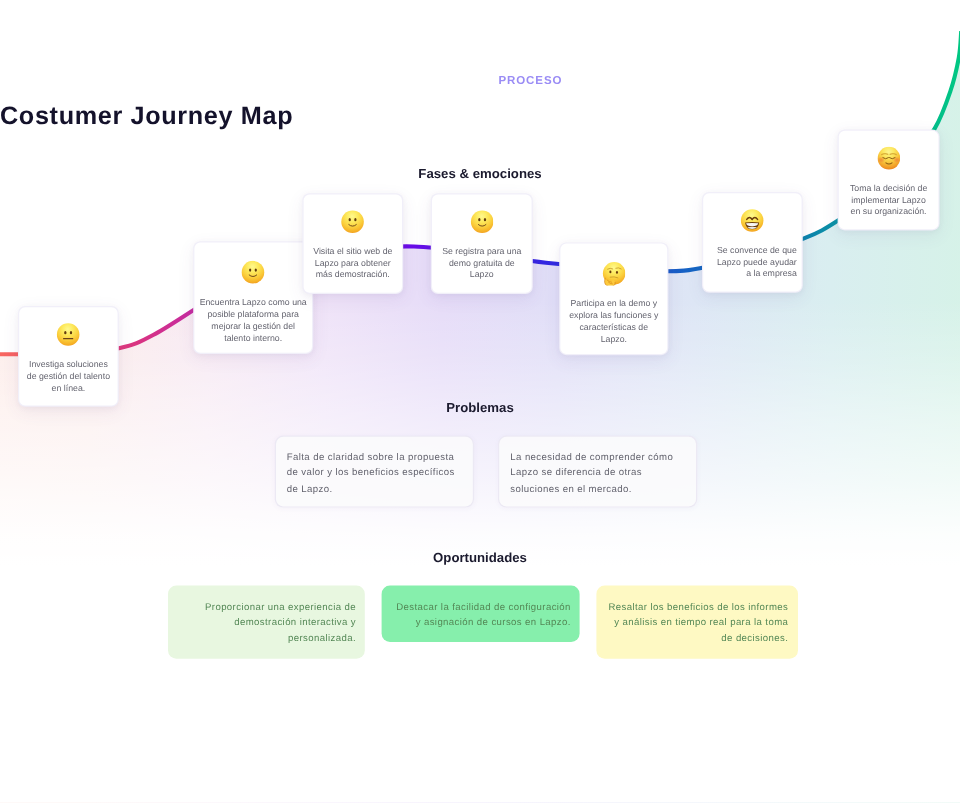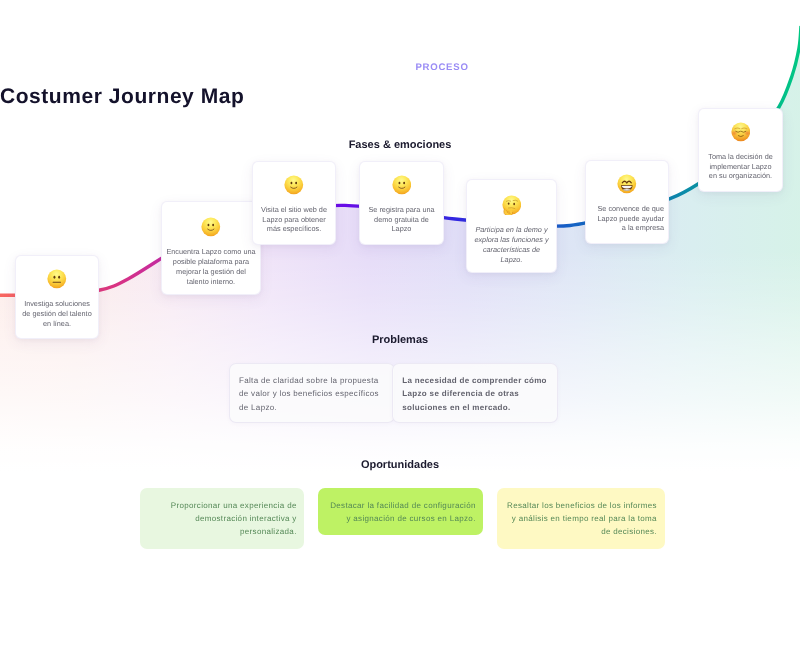--- a/index.html
+++ b/index.html
@@ -154,21 +154,21 @@
             </defs>
             <circle cx="50" cy="50" r="48" fill="url(#fgslightly-smiling-face)"></circle>
             <ellipse cx="38" cy="41" rx="4.8" ry="6.8" fill="#613a0e"></ellipse>
             <ellipse cx="62" cy="41" rx="4.8" ry="6.8" fill="#613a0e"></ellipse>
             <path d="M34 62 Q50 76 66 62" fill="none" stroke="#6b431a" stroke-width="4" stroke-linecap="round"></path>
           </svg>
         </div>
         <div class="ctext" style="position:absolute;left:0;right:0;top:42.6px">
           <div>Visita el sitio web de</div>
           <div>Lapzo para obtener</div>
-          <div>más específicos.</div>
+          <div>más demostración.</div>
         </div>
       </div>
       <div class="card" style="left: 359px; top: 161px; width: 85px; height: 84px;">
         <div style="position:absolute;left:0;right:0;top:13.2px">
           <svg class="emoji" width="19.6" height="19.6" viewBox="0 0 100 100">
             <defs>
               <radialGradient id="fgslightly-smiling-face" cx="0.48" cy="0.26" r="0.86">
                 <stop offset="0" stop-color="#fff98e"></stop>
                 <stop offset="0.28" stop-color="#fdea5e"></stop>
                 <stop offset="0.56" stop-color="#fbcf3c"></stop>
@@ -182,21 +182,21 @@
             <ellipse cx="62" cy="41" rx="4.8" ry="6.8" fill="#613a0e"></ellipse>
             <path d="M34 62 Q50 76 66 62" fill="none" stroke="#6b431a" stroke-width="4" stroke-linecap="round"></path>
           </svg>
         </div>
         <div class="ctext" style="position:absolute;left:0;right:0;top:42.6px">
           <div>Se registra para una</div>
           <div>demo gratuita de</div>
           <div>Lapzo</div>
         </div>
       </div>
-      <div class="card" style="left: 466px; top: 179px; width: 91px; height: 94px; font-style: italic;">
+      <div class="card" style="left: 466px; top: 202px; width: 91px; height: 94px;">
         <div style="position:absolute;left:0;right:0;top:15.1px">
           <svg class="emoji" width="19.6" height="19.6" viewBox="0 0 100 100">
             <defs>
               <radialGradient id="fgthinking-face" cx="0.48" cy="0.26" r="0.86">
                 <stop offset="0" stop-color="#fff98e"></stop>
                 <stop offset="0.28" stop-color="#fdea5e"></stop>
                 <stop offset="0.56" stop-color="#fbcf3c"></stop>
                 <stop offset="0.80" stop-color="#f5ae25"></stop>
                 <stop offset="0.94" stop-color="#ef8d18"></stop>
                 <stop offset="1" stop-color="#e87a14"></stop>
@@ -286,37 +286,37 @@
       </div>
     </div>
   <div id="problem-cards">
       <div class="pcard" style="left: 228.7px; top: 362.8px; width: 166.2px; height: 59.8px; padding: 9.8px 9.3px;">
         <div class="ptext">
           <div>Falta de claridad sobre la propuesta</div>
           <div>de valor y los beneficios específicos</div>
           <div>de Lapzo.</div>
         </div>
       </div>
-      <div class="pcard" style="left: 392px; top: 362.8px; width: 166.2px; height: 59.8px; padding: 9.8px 9.3px; font-weight: bold;">
+      <div class="pcard" style="left: 415px; top: 362.8px; width: 166.2px; height: 59.8px; padding: 9.8px 9.3px;">
         <div class="ptext">
           <div>La necesidad de comprender cómo</div>
           <div>Lapzo se diferencia de otras</div>
           <div>soluciones en el mercado.</div>
         </div>
       </div>
     </div>
   <div id="opportunity-cards">
       <div class="ocard" style="left: 139.6px; top: 488.3px; width: 164.8px; height: 60.5px; padding: 10.4px 7.7px; background: rgb(232, 247, 224);">
         <div class="otext" style="color: rgb(83, 135, 85);">
           <div>Proporcionar una experiencia de</div>
           <div>demostración interactiva y</div>
           <div>personalizada.</div>
         </div>
       </div>
-      <div class="ocard" style="left: 317.6px; top: 488.3px; width: 165.8px; height: 46.5px; padding: 10.4px 7.7px; background: #bef264;">
+      <div class="ocard" style="left: 317.6px; top: 488.3px; width: 165.8px; height: 46.5px; padding: 10.4px 7.7px; background: #86efac;">
         <div class="otext" style="color: rgb(83, 135, 85);">
           <div>Destacar la facilidad de configuración</div>
           <div>y asignación de cursos en Lapzo.</div>
         </div>
       </div>
       <div class="ocard" style="left: 497.2px; top: 488.3px; width: 167.4px; height: 60.5px; padding: 10.4px 7.7px; background: #fef9c3;">
         <div class="otext" style="color: rgb(83, 135, 85);">
           <div>Resaltar los beneficios de los informes</div>
           <div>y análisis en tiempo real para la toma</div>
           <div>de decisiones.</div>

